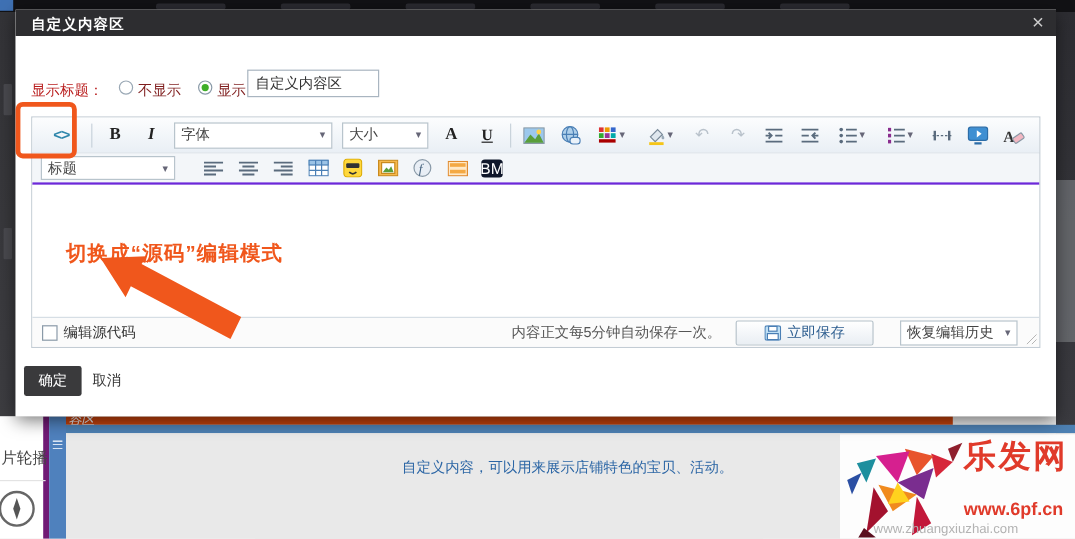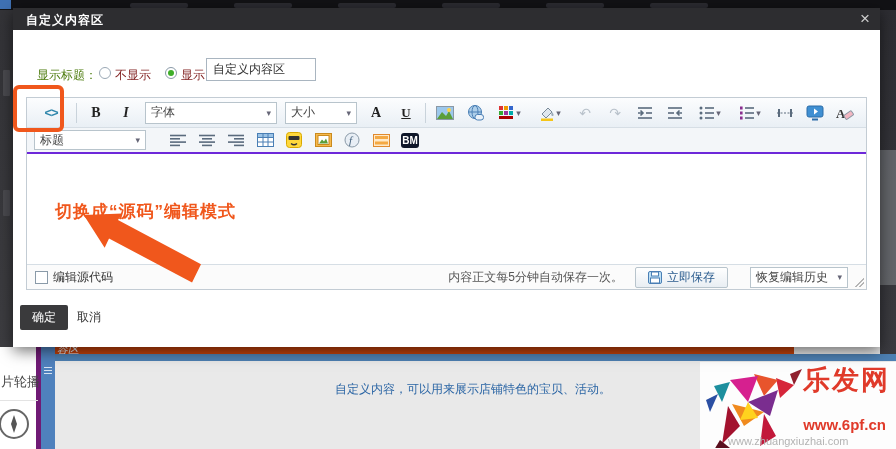--- a/index.html
+++ b/index.html
@@ -35,21 +35,21 @@
   .wm-brand { position:absolute; right:6px; top:0px; font-size:27px; font-weight:bold; color:#e03a2a; letter-spacing:2px; }
   .wm-url-red { position:absolute; right:10px; bottom:16px; font-size:15px; font-weight:bold; color:#e03a2a; }
   .wm-url-gray { position:absolute; left:28px; bottom:2px; font-size:11px; color:#b3b3b3; }
 
   
   .modal { position:absolute; left:13px; top:8px; width:867px; height:339px; background:#fff; box-shadow:0 4px 14px rgba(0,0,0,.55); }
   .m-header { position:absolute; left:0; top:0; width:867px; height:22px; background:#2d2d30; }
   .m-title { position:absolute; left:13px; top:4px; font-size:12px; font-weight:bold; color:#fff; letter-spacing:1px; }
   .m-close { position:absolute; right:10px; top:0px; font-size:17px; color:#cdcdcd; cursor:pointer; line-height:22px; }
 
-  .lab1 { position:absolute; left:24px; top:59px; font-size:12px; color:#4d7c0f; }
+  .lab1 { position:absolute; left:13px; top:59px; font-size:12px; color:#b91c1c; }
   .radio { position:absolute; width:12px; height:12px; border:1px solid #9aa8b5; border-radius:50%; background:#fff; }
   .radio.checked { border-color:#8a9aa8; }
   .radio.checked::after { content:""; position:absolute; left:2px; top:2px; width:6px; height:6px; border-radius:50%; background:#3fae29; }
   .rlabel { position:absolute; font-size:12px; color:#7f1d1d; }
   .title-input { position:absolute; left:193px; top:50px; width:110px; height:23px; border:1px solid #a9b5c0; font-size:12px; color:#333; padding:0 6px; font-family:inherit; }
 
   
   .editor { position:absolute; left:13px; top:89px; width:841px; height:193px; border:1px solid #c3ccd4; background:#fff; }
   .tb1 { height:30px; border-bottom:1px solid #d6dee5; background:linear-gradient(#fcfdfe,#e9eff5); display:flex; align-items:center; gap:8px; padding-left:7px; }
   .tb2 { height:26px; border-bottom:2px solid #6d28d9; background:#f3f6f9; display:flex; align-items:center; gap:7px; padding-left:7px; }
@@ -58,33 +58,33 @@
   .vsep { width:1px; height:20px; background:#c9d3db; flex:0 0 auto; }
   .glyph-src { color:#2e86ab; font-weight:bold; font-size:13px; letter-spacing:-1px; }
   .glyph-b { font-family:"Liberation Serif","DejaVu Serif",serif; font-weight:bold; font-size:14px; color:#222; }
   .glyph-i { font-family:"Liberation Serif","DejaVu Serif",serif; font-style:italic; font-weight:bold; font-size:14px; color:#222; }
   .glyph-a { font-family:"Liberation Serif","DejaVu Serif",serif; font-weight:bold; font-size:14px; color:#222; }
   .glyph-u { font-family:"Liberation Serif","DejaVu Serif",serif; font-weight:bold; font-size:13px; color:#222; text-decoration:underline; }
   .glyph-gray { color:#b9c2cb; font-size:14px; }
   .sel { height:22px; background:#fff; border:1px solid #b8c4cc; display:flex; align-items:center; justify-content:space-between; padding:0 5px; font-size:12px; color:#444; cursor:pointer; flex:0 0 auto; }
   .sel .caret { color:#667; font-size:9px; margin-left:4px; }
   .caret-mini { color:#667; font-size:9px; margin-left:1px; cursor:pointer; }
-  .bm-badge { width:18px; height:15px; background:#0f172a; border-radius:3px; color:#fff; font-size:10px; font-weight:bold; display:flex; align-items:center; justify-content:center; }
+  .bm-badge { width:18px; height:15px; background:#0f172a; border-radius:3px; color:#fff; font-size:13px; font-weight:normal; display:flex; align-items:center; justify-content:center; }
 
   .content { position:relative; height:110px; background:#fff; }
   .annotation { position:absolute; left:28px; top:46px; font-size:17px; font-weight:bold; color:#f0571c; letter-spacing:1px; }
   .red-box { position:absolute; left:0px; top:77px; width:51px; height:47px; border:4px solid #f0571c; border-radius:6px; z-index:6; pointer-events:none; }
   .arrow-wrap { position:absolute; left:50px; top:115px; width:136px; height:70px; z-index:5; pointer-events:none; }
 
   .statusbar { position:relative; height:25px; background:#fbfbfb; border-top:1px solid #d6dee5; display:flex; align-items:center; padding:0 8px; }
   .cb { width:13px; height:13px; border:1px solid #8a9aa8; background:#fff; flex:0 0 auto; cursor:pointer; }
   .cb-label { font-size:12px; color:#333; margin-left:5px; }
   .spacer { flex:1; }
   .autosave { font-size:12px; color:#555; margin-right:12px; }
-  .save-btn { display:flex; align-items:center; gap:5px; height:21px; border:1px solid #b8c4cc; background:linear-gradient(#fff,#e9eef3); border-radius:2px; padding:0 12px; cursor:pointer;justify-content:center; }
+  .save-btn { display:flex; align-items:center; gap:5px; height:21px; border:1px solid #b8c4cc; background:linear-gradient(#fff,#e9eef3); border-radius:2px; padding:0 23px; cursor:pointer;justify-content:center; }
   .save-btn span { font-size:12px; color:#2c5d8f; }
   .hist-sel { width:98px; height:21px; margin-left:22px; margin-right:10px; }
   .grip { position:absolute; right:2px; bottom:2px; width:11px; height:11px; cursor:nwse-resize;
     background:repeating-linear-gradient(135deg,#b5b5b5 0 1px,transparent 1px 3px); clip-path:polygon(100% 0,100% 100%,0 100%); }
 
   .btn-ok { position:absolute; left:7px; top:297px; padding:4px 12px; background:#3a3a3c; color:#fff; font-size:12px; border-radius:2px; cursor:pointer; }
   .btn-cancel { position:absolute; left:64px; top:301px; font-size:12px; color:#333; cursor:pointer; }
 
   svg { display:block; }
 </style>

